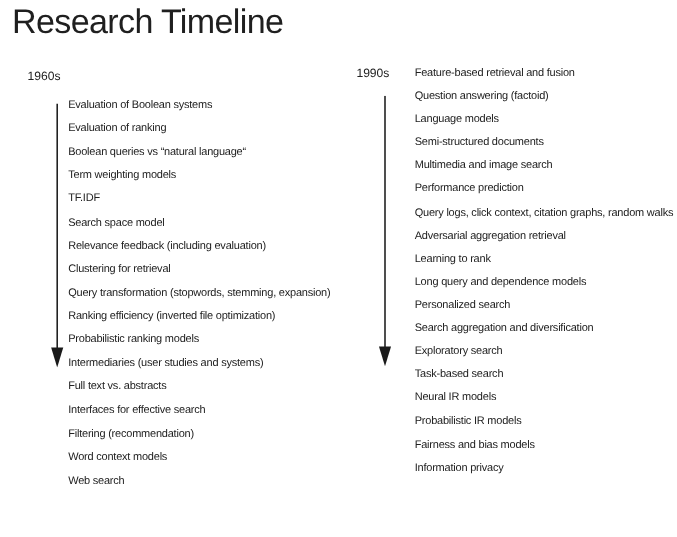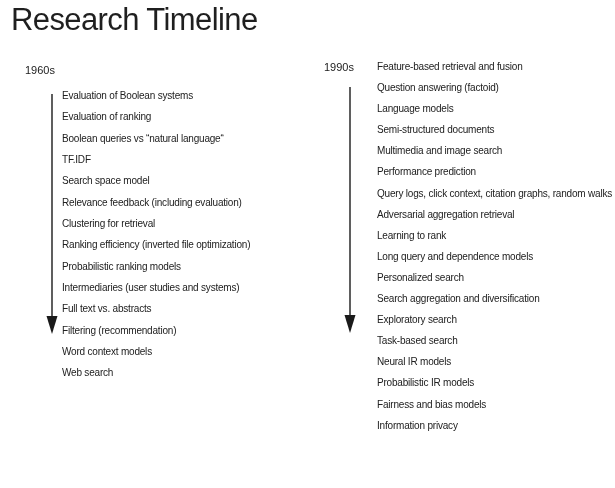--- a/index.html
+++ b/index.html
@@ -64,28 +64,31 @@
   <div>
     <span class="decade-label decade-1960s">1960s</span>
     <svg class="timeline-arrow arrow-1960s" width="14" height="240" viewBox="0 0 14 240">
       <line x1="7" y1="0" x2="7" y2="225" stroke="currentColor" stroke-width="1.4"></line>
       <polygon points="7,240 1.5,222 12.5,222" fill="currentColor"></polygon>
     </svg>
     <ul class="timeline-items items-1960s">
       <li>Evaluation of Boolean systems</li>
       <li>Evaluation of ranking</li>
       <li>Boolean queries vs “natural language“</li>
+      <li>Term weighting models</li>
       <li>TF.IDF</li>
       <li>Search space model</li>
       <li>Relevance feedback (including evaluation)</li>
       <li>Clustering for retrieval</li>
+      <li>Query transformation (stopwords, stemming, expansion)</li>
       <li>Ranking efficiency (inverted file optimization)</li>
       <li>Probabilistic ranking models</li>
       <li>Intermediaries (user studies and systems)</li>
       <li>Full text vs. abstracts</li>
+      <li>Interfaces for effective search</li>
       <li>Filtering (recommendation)</li>
       <li>Word context models</li>
       <li>Web search</li>
     </ul>
   </div>
 
   <div>
     <span class="decade-label decade-1990s">1990s</span>
     <svg class="timeline-arrow arrow-1990s" width="14" height="246" viewBox="0 0 14 246">
       <line x1="7" y1="0" x2="7" y2="231" stroke="currentColor" stroke-width="1.4"></line>

